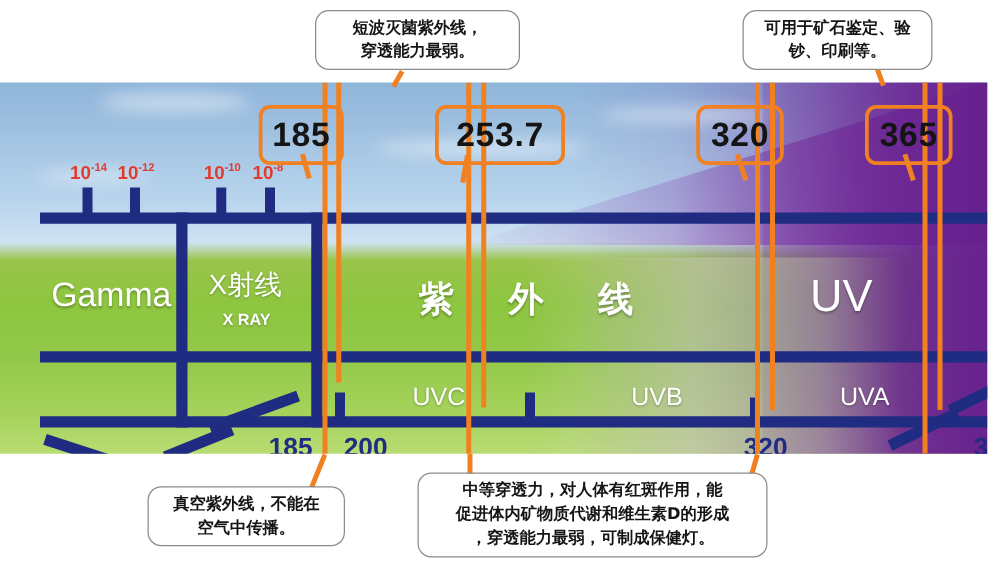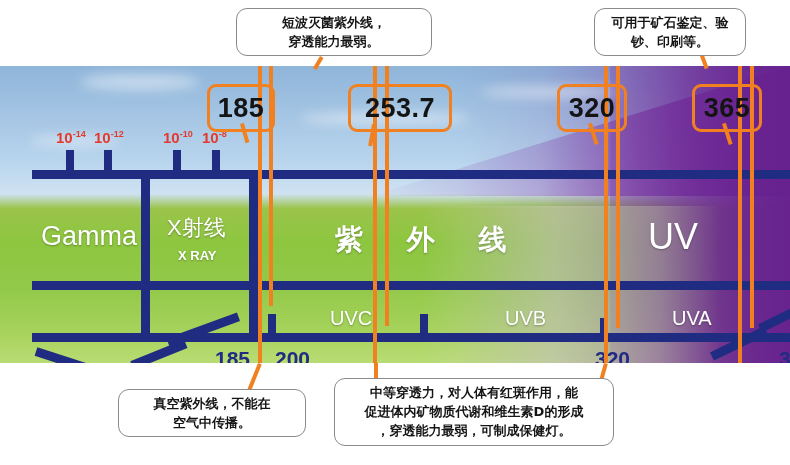--- a/index.html
+++ b/index.html
@@ -182,31 +182,31 @@
 <div class="orange-line" style="left:258px;top:363px;width:4px;height:34px;transform:rotate(22deg);"></div>
 
 <div class="orange-line" style="left:374px;top:363px;width:4px;height:20px;"></div>
 
 <div class="orange-line" style="left:604px;top:363px;width:4px;height:22px;transform:rotate(16deg);"></div>
 
 <div class="orange-line" style="left:320px;top:56px;width:4px;height:14px;transform:rotate(30deg);"></div>
 
 <div class="orange-line" style="left:700px;top:56px;width:4px;height:14px;transform:rotate(-20deg);"></div>
 
-<div class="note" style="left:236px;top:8px;width:196px;height:48px;">
+<div class="note" style="left:252px;top:8px;width:164px;height:48px;">
   <span style="white-space:pre-line;">短波灭菌紫外线，
 穿透能力最弱。</span>
 </div>
 
 <div class="note" style="left:594px;top:8px;width:152px;height:48px;">
   <span style="white-space:pre-line;">可用于矿石鉴定、验
 钞、印刷等。</span>
 </div>
 
-<div class="note" style="left:118px;top:389px;width:188px;height:48px;">
+<div class="note" style="left:118px;top:389px;width:158px;height:48px;">
   <span style="white-space:pre-line;">真空紫外线，不能在
 空气中传播。</span>
 </div>
 
 <div class="note" style="left:334px;top:378px;width:280px;height:68px;">
   <span style="white-space:pre-line;">中等穿透力，对人体有红斑作用，能
 促进体内矿物质代谢和维生素D的形成
 ，穿透能力最弱，可制成保健灯。</span>
 </div>
 

